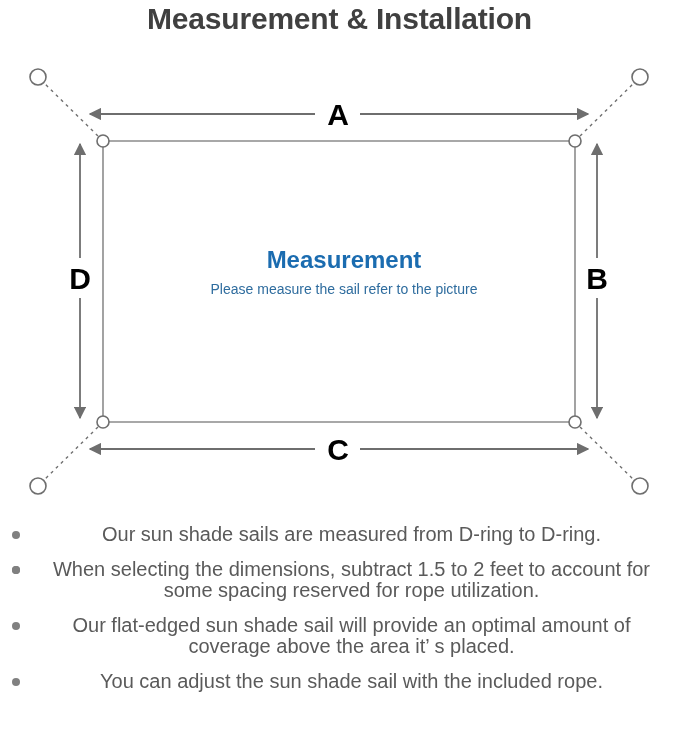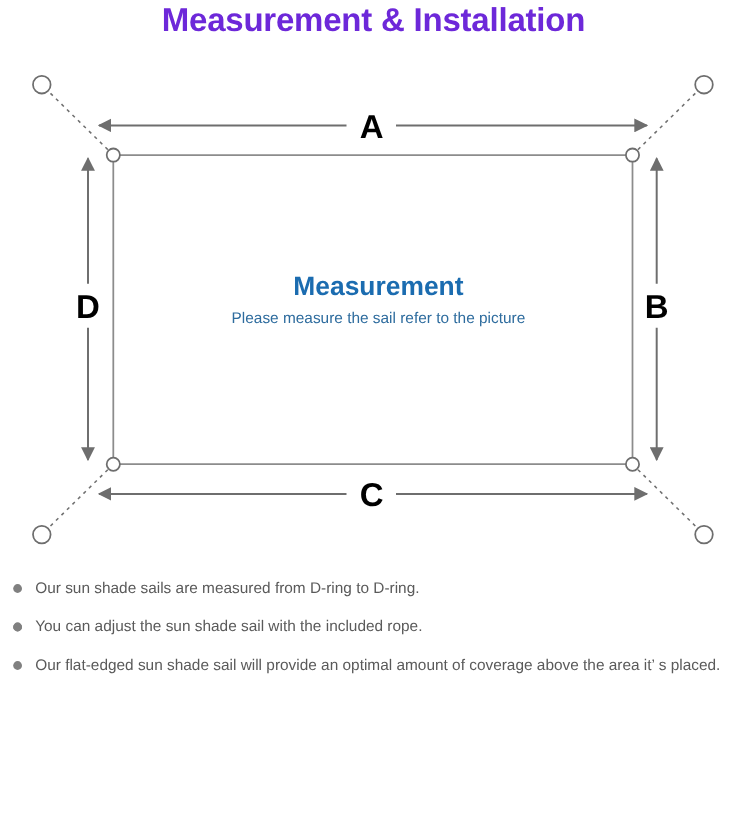--- a/index.html
+++ b/index.html
@@ -17,21 +17,21 @@
   }
 
   #page-title {
     position: absolute;
     top: 0px;
     left: 0;
     width: 679px;
     text-align: center;
     font-size: 30px;
     font-weight: bold;
-    color: #6d28d9;
+    color: #404040;
     letter-spacing: -0.2px;
     line-height: 38px;
   }
 
   #diagram-wrap {
     position: absolute;
     top: 46px;
     left: 0;
     width: 679px;
     height: 470px;
@@ -66,23 +66,24 @@
     width: 679px;
     padding: 0;
     margin: 0;
     list-style: none;
   }
   .note-item {
     position: relative;
     padding-left: 32px;
     padding-right: 8px;
     margin-bottom: 14px;
-    font-size: 14px;
+    font-size: 20px;
     line-height: 21px;
     color: #5a5a5a;
+    text-align: center;
   }
   .note-bullet {
     position: absolute;
     left: 12px;
     top: 7px;
     width: 8px;
     height: 8px;
     border-radius: 50%;
     background: #808080;
   }
@@ -145,19 +146,23 @@
 <ul id="notes-list">
   <li class="note-item">
     <span class="note-bullet"></span>
     <span>Our sun shade sails are measured from D-ring to D-ring.</span>
   </li>
   <li class="note-item">
     <span class="note-bullet"></span>
   </li>
   <li class="note-item">
     <span class="note-bullet"></span>
-    <span>You can adjust the sun shade sail with the included rope.</span>
+    <span>When selecting the dimensions, subtract 1.5 to 2 feet to account for some spacing reserved for rope utilization.</span>
   </li>
   <li class="note-item">
     <span class="note-bullet"></span>
     <span>Our flat-edged sun shade sail will provide an optimal amount of coverage above the area it’ s placed.</span>
   </li>
+  <li class="note-item">
+    <span class="note-bullet"></span>
+    <span>You can adjust the sun shade sail with the included rope.</span>
+  </li>
 </ul>
 
 </body></html>

